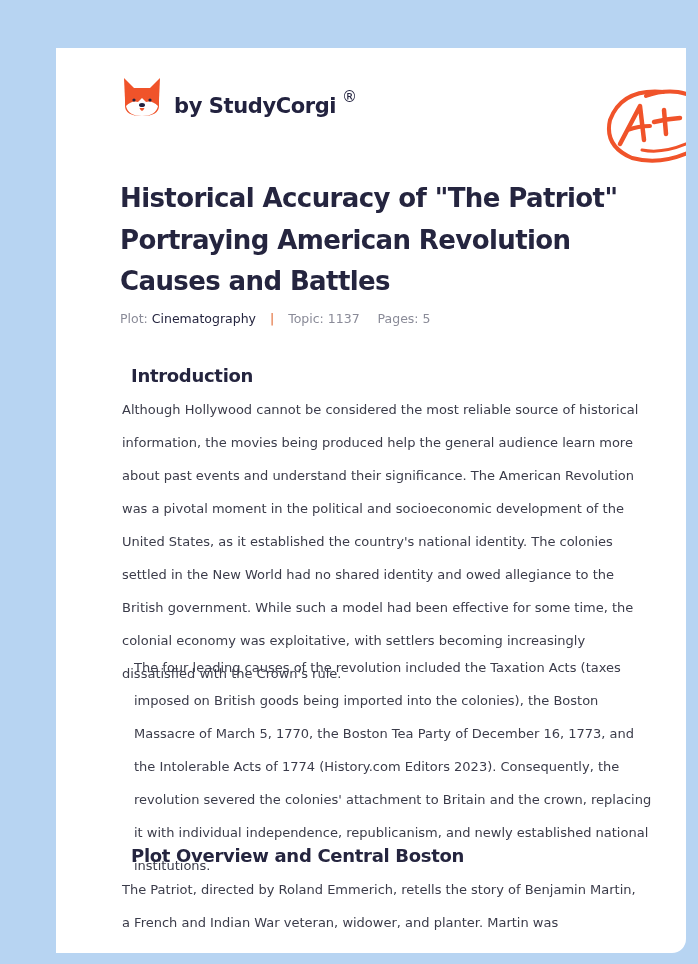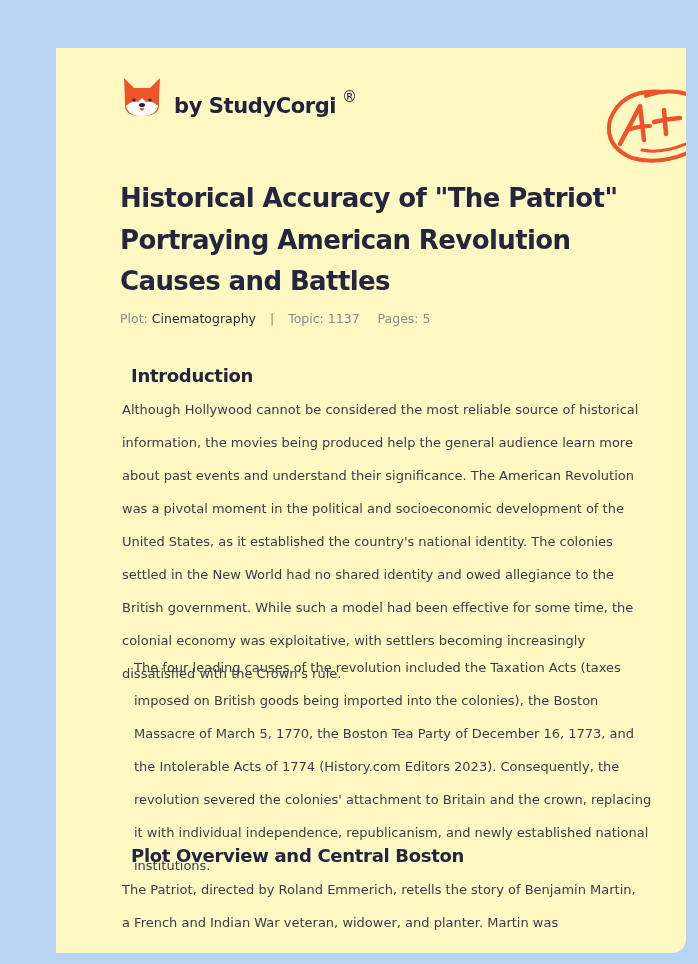--- a/index.html
+++ b/index.html
@@ -13,21 +13,21 @@
       position: relative;
       overflow: hidden;
       font-family: "Liberation Sans", sans-serif;
     }
     .card {
       position: absolute;
       left: 56px;
       top: 48px;
       width: 630px;
       height: 905px;
-      background: #fef9c3;
+      background: #ffffff;
       border-bottom-right-radius: 14px;
       overflow: hidden;
     }
     .header {
       position: absolute;
       left: 64px;
       top: 26px;
       width: 530px;
       height: 70px;
     }

